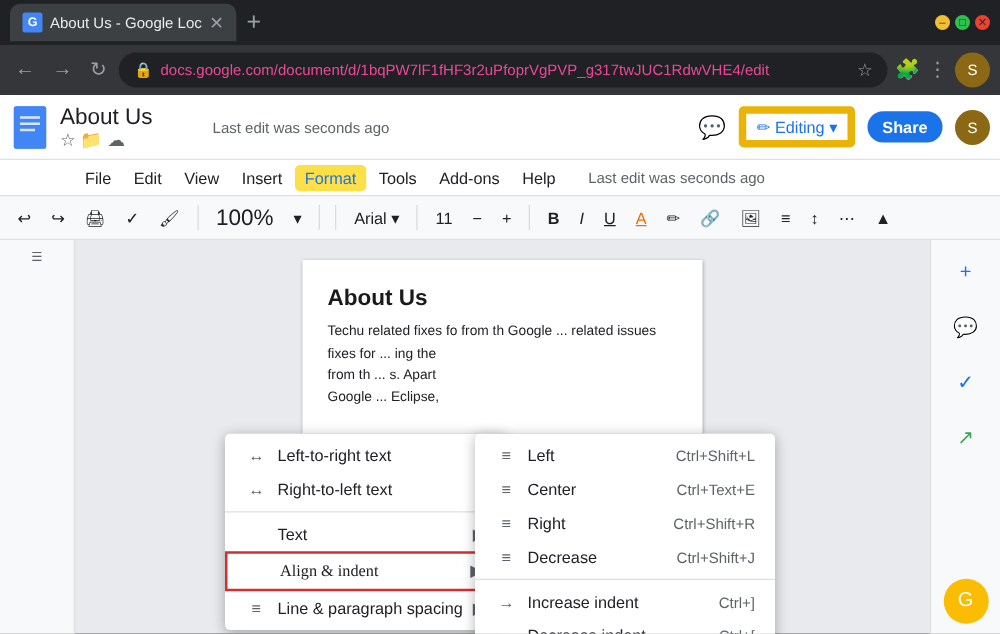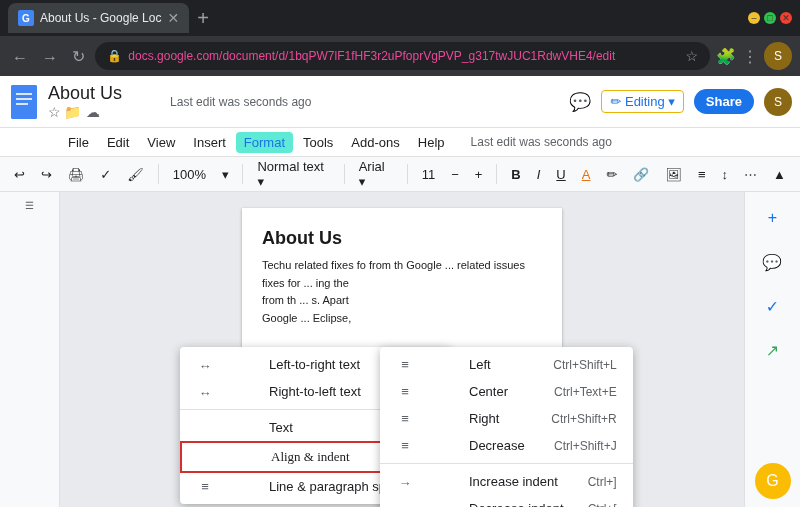--- a/index.html
+++ b/index.html
@@ -197,21 +197,21 @@
       cursor: pointer;
       border-radius: 4px;
       font-size: 13px;
       color: #202124;
       white-space: nowrap;
     }
     .menu-item:hover, .menu-item.active {
       background: #e8eaed;
     }
     .menu-item.active {
-      background: #5eead4;
+      background: #fde047;
       color: #1a73e8;
     }
     .last-edit {
       margin-left: 16px;
       color: #5f6368;
       font-size: 12px;
     }
 
     
     .toolbar {
@@ -231,21 +231,21 @@
       color: #202124;
       font-size: 13px;
     }
     .toolbar-sep {
       width: 1px;
       height: 20px;
       background: #dadce0;
       margin: 0 4px;
     }
     .toolbar-zoom {
-      font-size: 13px;
+      font-size: 18px;
       color: #202124;
       padding: 2px 6px;
       border-radius: 3px;
       cursor: pointer;
     }
 
     
     .doc-body {
       display: flex;
       height: calc(507px - 36px - 40px - 52px - 28px - 36px);
@@ -347,21 +347,21 @@
       color: #202124;
       gap: 8px;
       white-space: nowrap;
     }
     .menu-row-icon {
       width: 18px;
       text-align: center;
       font-size: 13px;
       color: #5f6368;
     }
-    .menu-row-label { flex: 1; margin-left: 47px; }
+    .menu-row-label { flex: 1; }
     .menu-row-shortcut {
       color: #5f6368;
       font-size: 12px;
       margin-left: 16px;
     }
     .menu-row-arrow { color: #5f6368; }
 
     
     .align-menu-highlight {
       border: 2px solid #d32f2f;
@@ -434,21 +434,21 @@
       <span>📁</span>
       <span>☁</span>
     </div>
   </div>
   <div style="flex:1; display:flex; align-items:flex-end; padding-left:40px;">
     <span style="font-size:12px;color:#5f6368;">Last edit was seconds ago</span>
   </div>
   <div style="display:flex; align-items:center; gap:10px;">
     <span style="font-size:18px;color:#5f6368;cursor:pointer;">💬</span>
     <div style="display:flex;gap:4px;align-items:center;">
-      <span style="font-size:13px;color:#1a73e8;border:1px solid #eab308;border-radius:4px;padding:3px 8px;">✏ Editing ▾</span>
+      <span style="font-size:13px;color:#1a73e8;border:6px solid #eab308;border-radius:4px;padding:3px 8px;">✏ Editing ▾</span>
     </div>
     <div class="share-btn">Share</div>
     <div class="profile-circle" style="background:#8b6914;">S</div>
   </div>
 </div>
 
 <div class="menubar">
   <span class="menu-item">File</span>
   <span class="menu-item">Edit</span>
   <span class="menu-item">View</span>
@@ -463,21 +463,20 @@
 <div class="toolbar">
   <span class="toolbar-btn">↩</span>
   <span class="toolbar-btn">↪</span>
   <span class="toolbar-btn">🖨</span>
   <span class="toolbar-btn">✓</span>
   <span class="toolbar-btn">🖌</span>
   <div class="toolbar-sep"></div>
   <span class="toolbar-zoom">100%</span>
   <span class="toolbar-btn">▾</span>
   <div class="toolbar-sep"></div>
-  <span class="toolbar-btn">Normal text ▾</span>
   <div class="toolbar-sep"></div>
   <span class="toolbar-btn">Arial ▾</span>
   <div class="toolbar-sep"></div>
   <span class="toolbar-btn">11</span>
   <span class="toolbar-btn">−</span>
   <span class="toolbar-btn">+</span>
   <div class="toolbar-sep"></div>
   <span class="toolbar-btn"><b>B</b></span>
   <span class="toolbar-btn"><i>I</i></span>
   <span class="toolbar-btn"><u>U</u></span>

